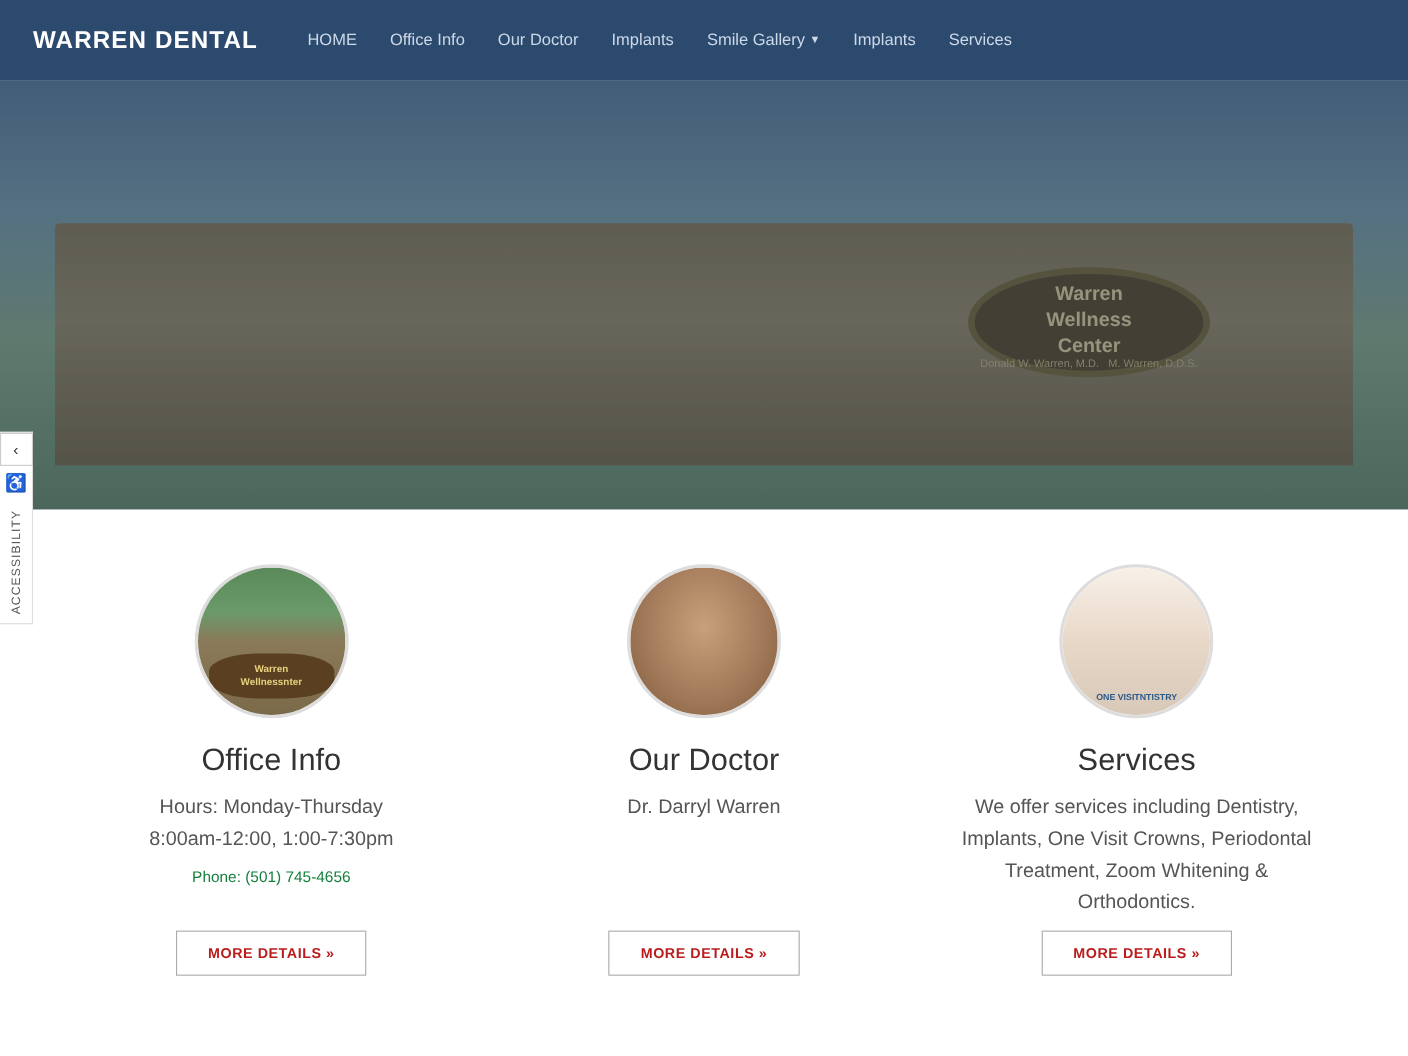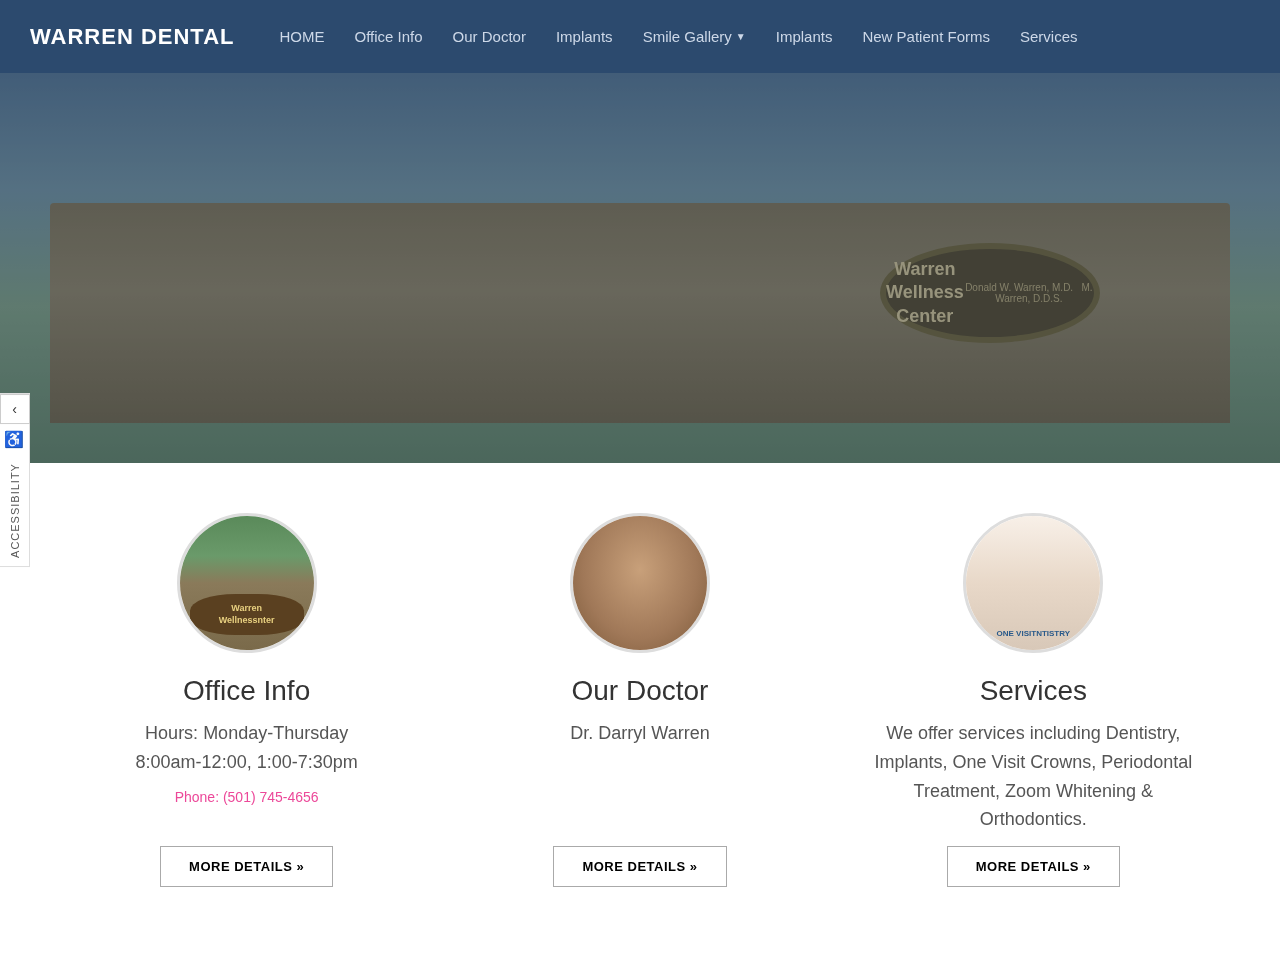--- a/index.html
+++ b/index.html
@@ -75,22 +75,22 @@
     .hero-sign {
       position: absolute;
       right: 180px;
       bottom: 120px;
       width: 220px;
       height: 100px;
       background: #5a4a2a;
       border-radius: 50%;
       display: flex;
       align-items: center;
-      justify-content: flex-start;
-      flex-direction: row;
+      justify-content: flex-end;
+      flex-direction: column;
       border: 6px solid #7a6a3a;
     }
     .hero-sign-text {
       color: #e8d4a0;
       font-size: 18px;
       font-weight: bold;
       text-align: center;
       line-height: 1.3;
     }
     .hero-sign-sub {
@@ -187,32 +187,32 @@
       margin-bottom: 12px;
     }
     .card-body {
       font-size: 18px;
       color: #555;
       line-height: 1.6;
       margin-bottom: 12px;
     }
     .card-phone {
       font-size: 14px;
-      color: #ec4899;
+      color: #15803d;
       margin-bottom: 24px;
     }
     .card-btn {
       border: 1px solid #aaa;
       background: #fff;
       padding: 12px 28px;
       font-size: 13px;
       font-weight: bold;
       letter-spacing: 0.5px;
       cursor: pointer;
-      color: #000000;
+      color: #b91c1c;
       text-transform: uppercase;
       margin-top: auto;
     }
 
     
     .footer-title-section {
       text-align: center;
       padding: 40px 0 20px;
       background: #fff;
     }
@@ -271,21 +271,20 @@
   <div class="nav-row">
     <div class="nav-row-top">
       <a class="nav-link">HOME</a>
       <a class="nav-link">Office Info</a>
       <a class="nav-link">Our Doctor</a>
       <a class="nav-link">Implants</a>
       <a class="nav-link">Smile Gallery <span class="nav-chevron">▼</span></a>
       <a class="nav-link">Implants</a>
     </div>
     <div class="nav-row-bottom">
-      <a class="nav-link">New Patient Forms</a>
       <a class="nav-link">Services</a>
     </div>
   </div>
 </nav>
 
 <div class="hero">
   <div class="hero-building"></div>
   <div class="hero-sign">
     <span class="hero-sign-text">Warren<br>Wellness<br>Center</span>
     <span class="hero-sign-sub">Donald W. Warren, M.D. &nbsp; M. Warren, D.D.S.</span>

